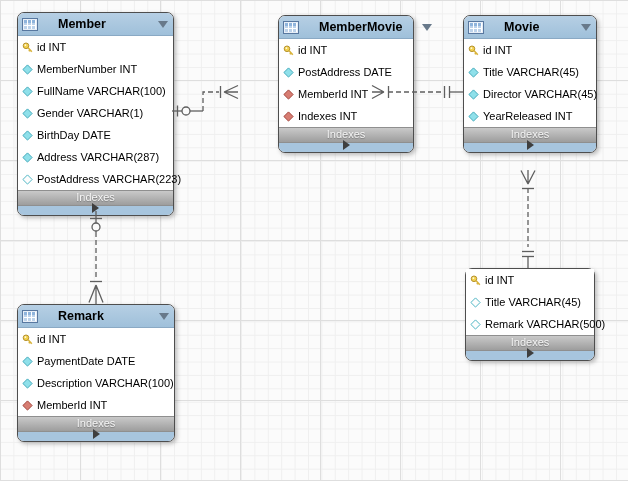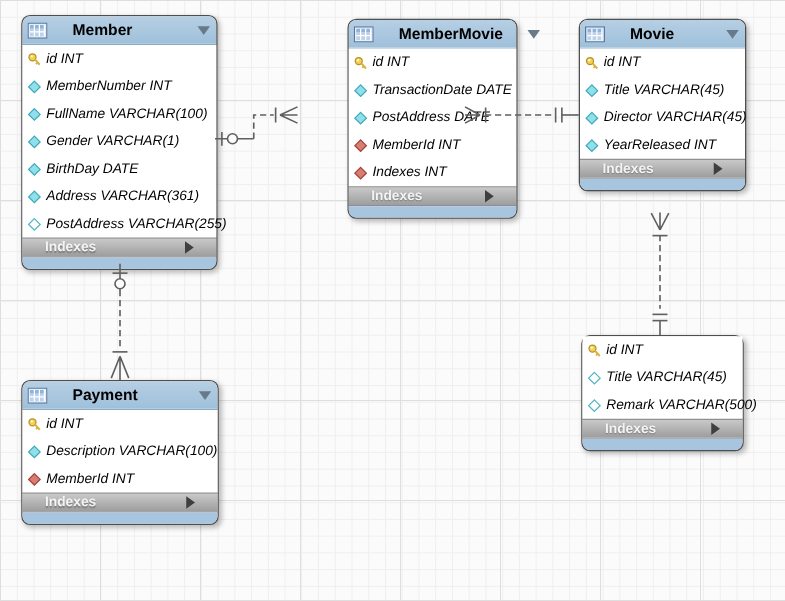--- a/index.html
+++ b/index.html
@@ -29,29 +29,29 @@
   .tbl-name{font-size:12.5px;font-weight:bold;color:#000;flex:1;white-space:nowrap;}
   .tbl-icon{width:16px;height:13px;flex:0 0 auto;display:block;}
   .collapse{
     width:0;height:0;flex:0 0 auto;
     border-left:5px solid transparent;border-right:5px solid transparent;
     border-top:7px solid #68798a;cursor:pointer;
   }
   .tbl-body{background:#fff;}
   .row{
     height:22px;display:flex;align-items:center;gap:4px;
-    padding-left:4px;font-size:11px;color:#000;white-space:nowrap;overflow:visible;font-style:italic;
+    padding-left:4px;font-size:11px;color:#000;white-space:nowrap;overflow:visible;
   }
   .fi{width:11px;height:11px;flex:0 0 auto;display:block;}
   .indexes{
     height:14px;display:flex;align-items:center;
     background:linear-gradient(#c9c9c9,#9d9d9d);
     border-top:1px solid #8f8f8f;border-bottom:1px solid #8f8f8f;
-    padding:0 18px;font-size:11px;font-weight:bold;color:#f4f4f4;
-    text-shadow:0 1px 1px #7a7a7a;cursor:pointer;
+    padding:0 18px;font-size:11px;font-weight:normal;color:#f4f4f4;
+    text-shadow:0 1px 1px #7a7a7a;cursor:pointer;flex-direction:column;
   }
   .idx-label{flex:1;}
   .idx-arrow{
     width:0;height:0;
     border-top:5px solid transparent;border-bottom:5px solid transparent;
     border-left:7px solid #3f3f3f;
   }
   .strip{height:9px;background:#a7c5de;border-radius:0 0 6px 6px;}
   .conn-layer{position:absolute;left:0;top:0;}
   .conn-layer path,.conn-layer line{stroke:#5f5f5f;stroke-width:1.3;fill:none;}
@@ -116,27 +116,27 @@
       <div class="row">
         <svg class="fi" viewBox="0 0 11 11">
             <use href="#ico-diamond" fill="#8fe0ea" stroke="#3fa9ba"></use>
           </svg>
         <span>BirthDay DATE</span>
       </div>
       <div class="row">
         <svg class="fi" viewBox="0 0 11 11">
             <use href="#ico-diamond" fill="#8fe0ea" stroke="#3fa9ba"></use>
           </svg>
-        <span>Address VARCHAR(361)</span>
+        <span>Address VARCHAR(287)</span>
       </div>
       <div class="row">
         <svg class="fi" viewBox="0 0 11 11">
             <use href="#ico-diamond" fill="#fdfdfd" stroke="#4fb6c4"></use>
           </svg>
-        <span>PostAddress VARCHAR(255)</span>
+        <span>PostAddress VARCHAR(223)</span>
       </div>
     </div>
     <div class="indexes">
       <span class="idx-label">Indexes</span>
       <span class="idx-arrow"></span>
     </div>
     <div class="strip"></div>
   </div>
 
   <div class="tbl" style="left:238px;top:15px;width:134px;margin-left:40px;">
@@ -151,26 +151,20 @@
       <div class="row">
         <svg class="fi" viewBox="0 0 11 11">
             <use href="#ico-key"></use>
           </svg>
         <span>id INT</span>
       </div>
       <div class="row">
         <svg class="fi" viewBox="0 0 11 11">
             <use href="#ico-diamond" fill="#8fe0ea" stroke="#3fa9ba"></use>
           </svg>
-        <span>TransactionDate DATE</span>
-      </div>
-      <div class="row">
-        <svg class="fi" viewBox="0 0 11 11">
-            <use href="#ico-diamond" fill="#8fe0ea" stroke="#3fa9ba"></use>
-          </svg>
         <span>PostAddress DATE</span>
       </div>
       <div class="row">
         <svg class="fi" viewBox="0 0 11 11">
             <use href="#ico-diamond" fill="#d77d72" stroke="#a24138"></use>
           </svg>
         <span>MemberId INT</span>
       </div>
       <div class="row">
         <svg class="fi" viewBox="0 0 11 11">
@@ -253,29 +247,35 @@
       <span class="idx-arrow"></span>
     </div>
     <div class="strip"></div>
   </div>
 
   <div class="tbl" style="left:17px;top:304px;width:156px;">
     <div class="tbl-header">
       <svg class="tbl-icon" viewBox="0 0 16 13">
           <use href="#ico-table"></use>
         </svg>
-      <span class="tbl-name">Payment</span>
+      <span class="tbl-name">Remark</span>
       <span class="collapse"></span>
     </div>
     <div class="tbl-body">
       <div class="row">
         <svg class="fi" viewBox="0 0 11 11">
             <use href="#ico-key"></use>
           </svg>
         <span>id INT</span>
+      </div>
+      <div class="row">
+        <svg class="fi" viewBox="0 0 11 11">
+            <use href="#ico-diamond" fill="#8fe0ea" stroke="#3fa9ba"></use>
+          </svg>
+        <span>PaymentDate DATE</span>
       </div>
       <div class="row">
         <svg class="fi" viewBox="0 0 11 11">
             <use href="#ico-diamond" fill="#8fe0ea" stroke="#3fa9ba"></use>
           </svg>
         <span>Description VARCHAR(100)</span>
       </div>
       <div class="row">
         <svg class="fi" viewBox="0 0 11 11">
             <use href="#ico-diamond" fill="#d77d72" stroke="#a24138"></use>

